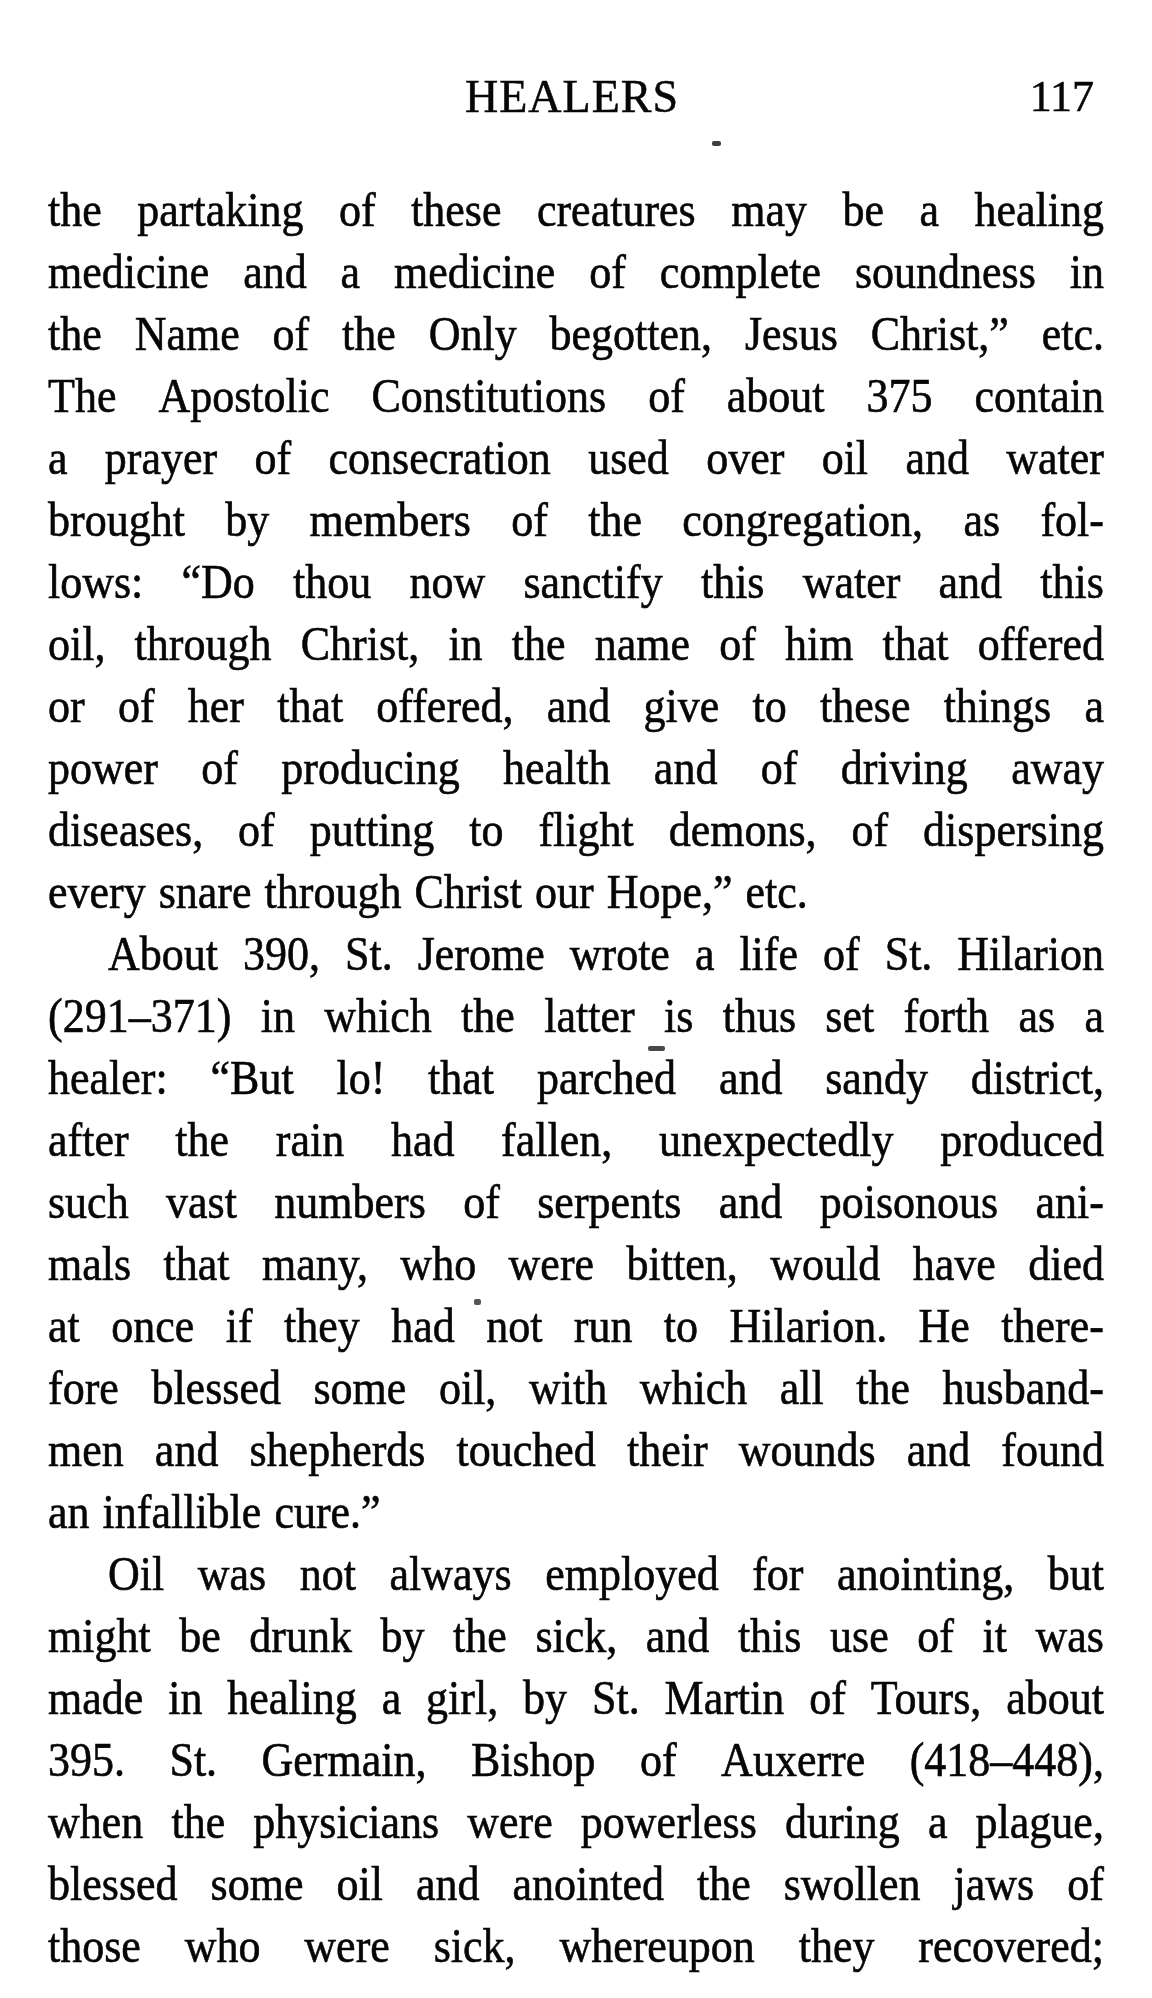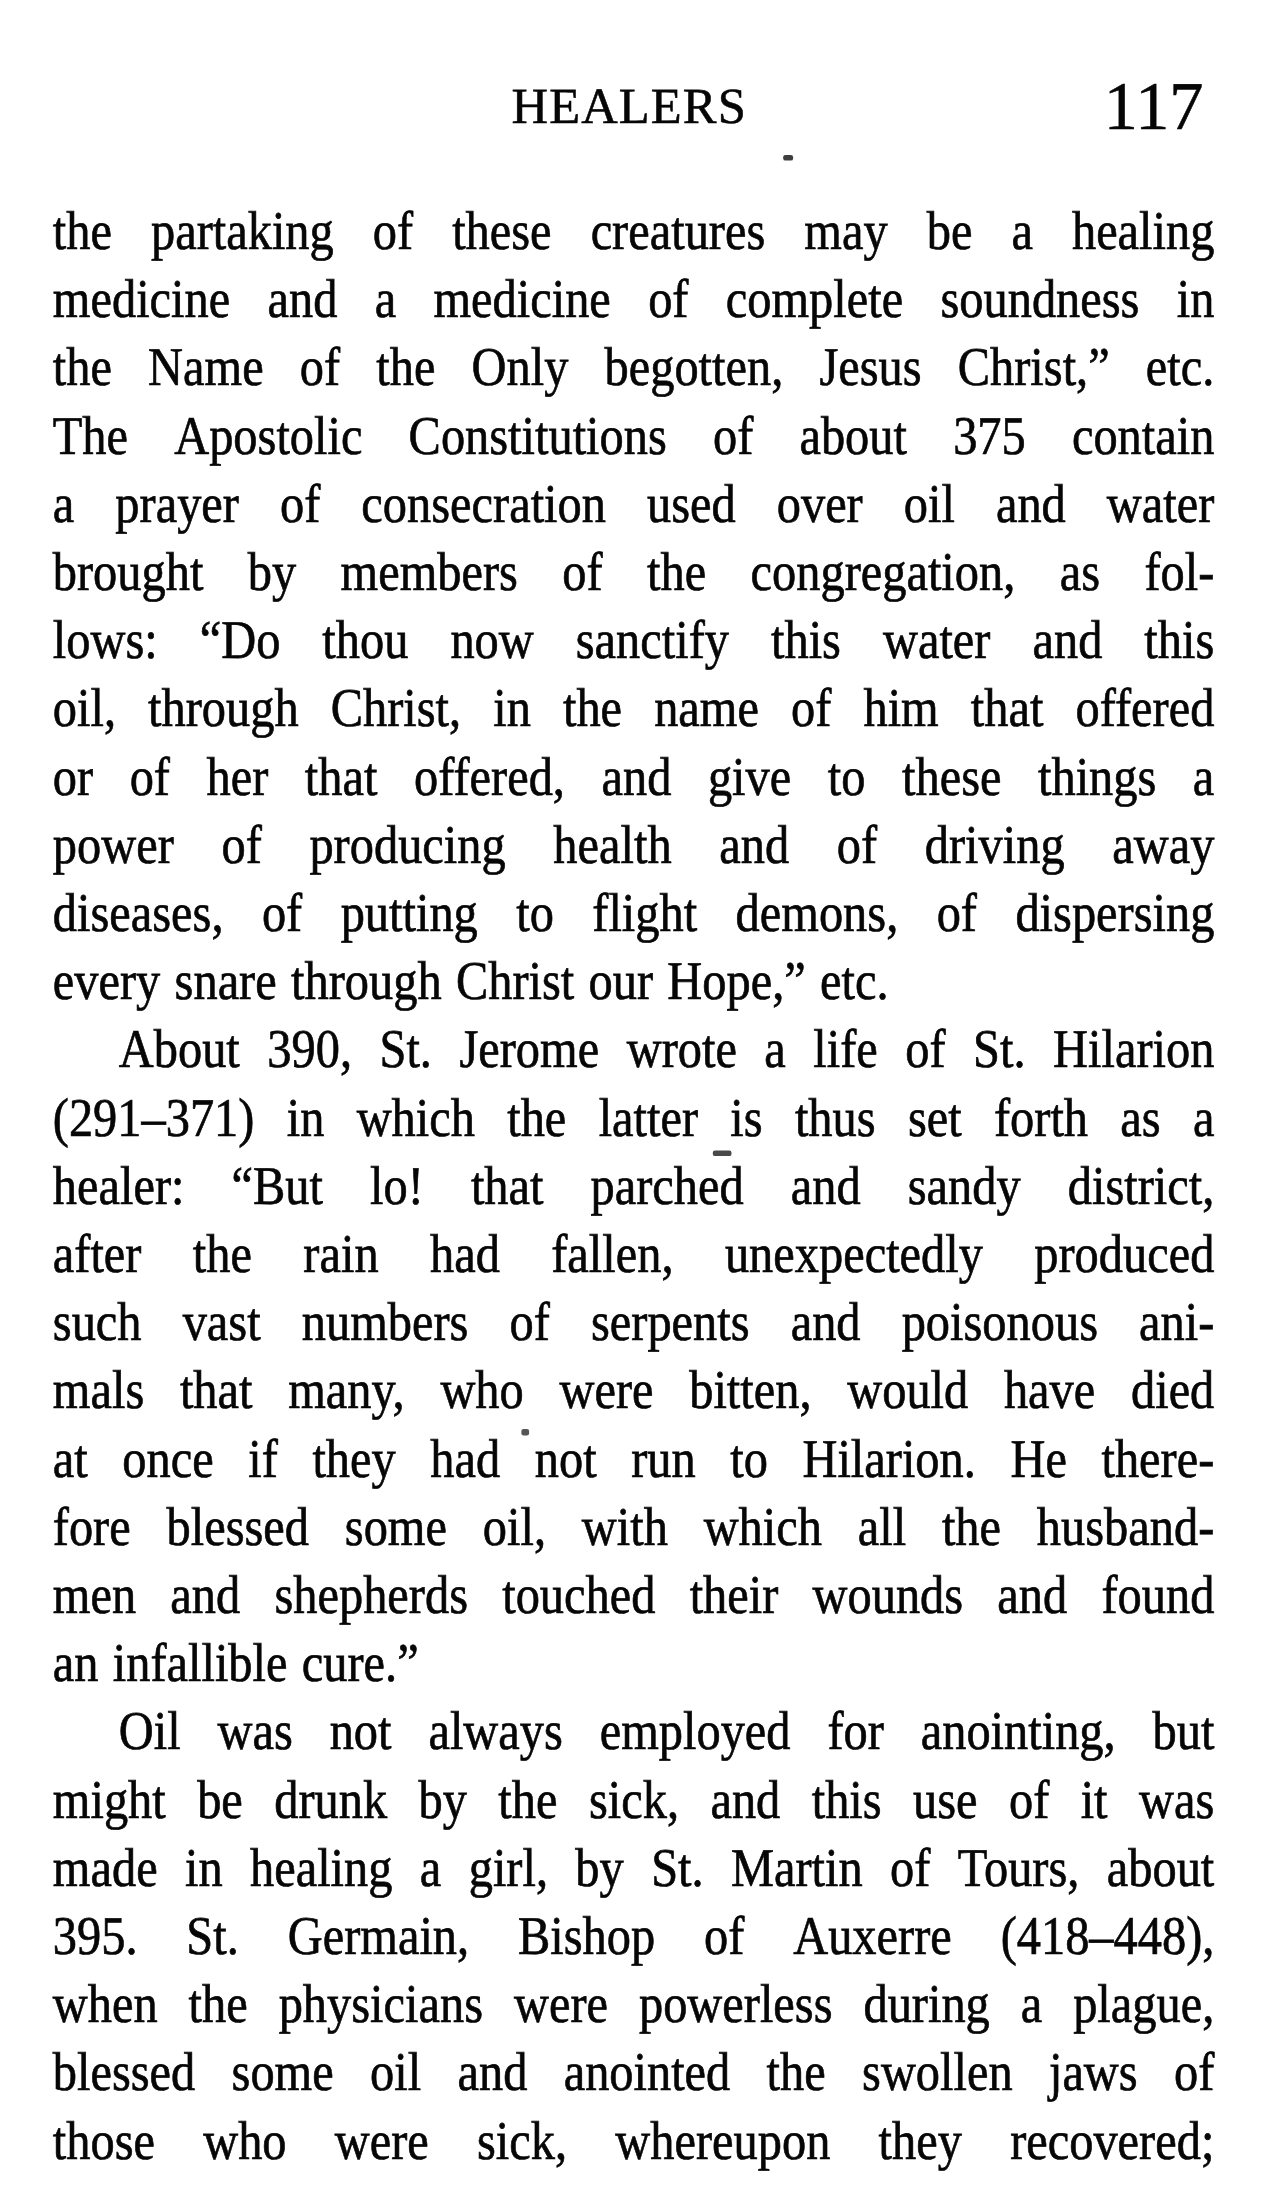--- a/index.html
+++ b/index.html
@@ -32,21 +32,21 @@
     text-align: center;
     font-size: 46px;
     line-height: 50px;
     letter-spacing: 1px;
     -webkit-text-stroke: 0.5px #060606;
   }
   .page-number {
     position: absolute;
     right: 2px;
     top: 0;
-    font-size: 62px;
+    font-size: 44px;
     line-height: 50px;
     -webkit-text-stroke: 0.5px #060606;
   }
   
   .body-text {
     position: absolute;
     top: 143px;
     left: 48px;
     width: 1056px;
     transform: scaleY(1.1273);

